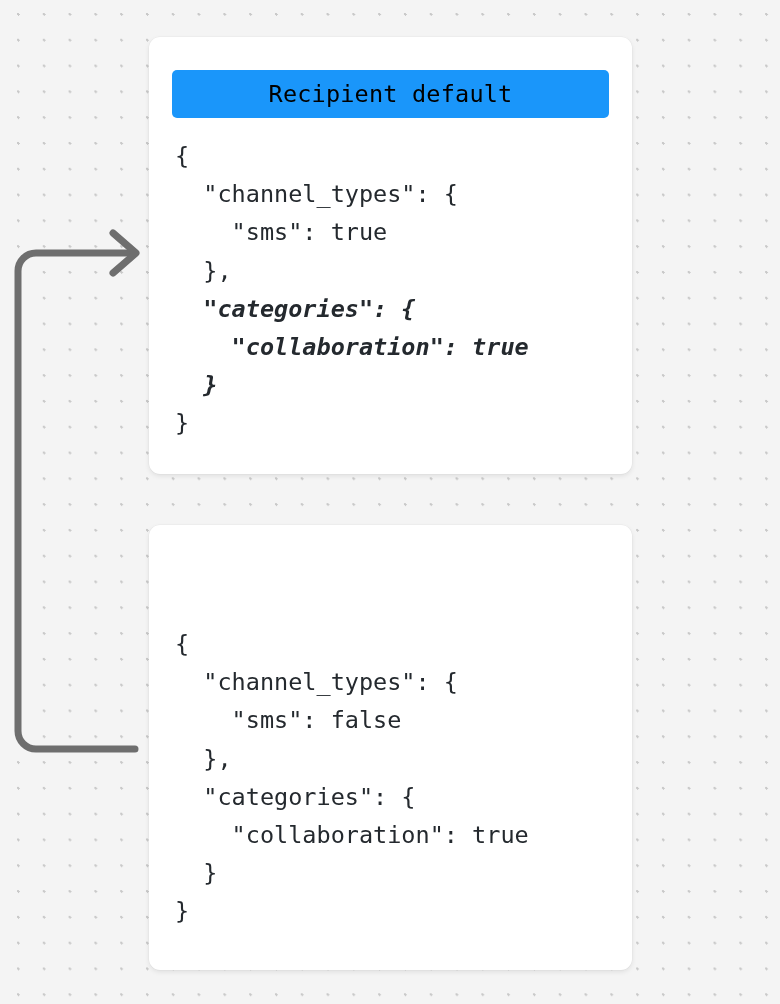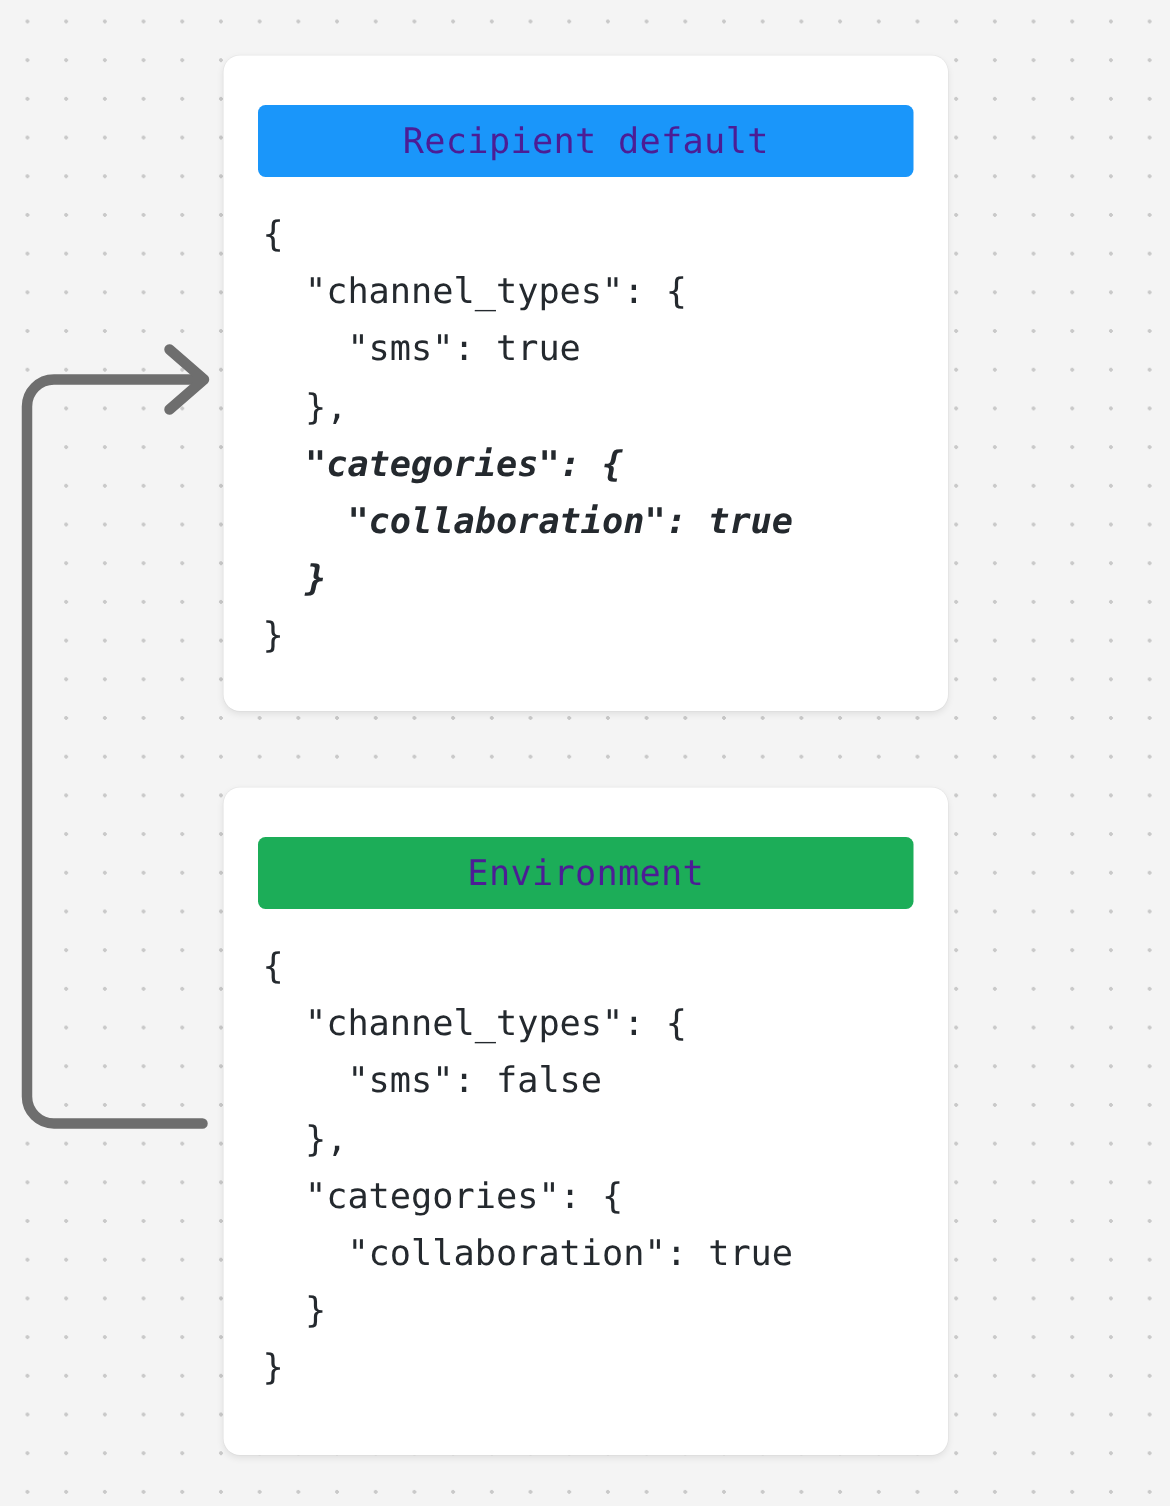--- a/index.html
+++ b/index.html
@@ -50,21 +50,21 @@
   .card-header {
     position: absolute;
     left: 23px;
     top: 33px;
     width: 437px;
     height: 48px;
     border-radius: 5px;
     display: flex;
     align-items: center;
     justify-content: center;
-    color: #4c1d95;
+    color: #000000;
     font-family: "DejaVu Sans Mono", monospace;
     font-size: 23.5px;
     letter-spacing: 0.2px;
     box-sizing: border-box;
   }
 
   .code-block {
     position: absolute;
     left: 26px;
     top: 100px;
@@ -93,19 +93,16 @@
   </svg>
 
   <div class="card" id="card-recipient-default">
     <div class="card-header" style="background-color: rgb(26, 150, 250);">
       <span>Recipient default</span>
     </div>
     <pre class="code-block"><span class="code-line">{</span><span class="code-line">  "channel_types": {</span><span class="code-line">    "sms": true</span><span class="code-line">  },</span><span class="code-line emph">  "categories": {</span><span class="code-line emph">    "collaboration": true</span><span class="code-line emph">  }</span><span class="code-line">}</span></pre>
   </div>
 
   <div class="card" id="card-environment">
-    <div class="card-header" style="background-color: rgb(28, 173, 88);">
-      <span>Environment</span>
-    </div>
     <pre class="code-block"><span class="code-line">{</span><span class="code-line">  "channel_types": {</span><span class="code-line">    "sms": false</span><span class="code-line">  },</span><span class="code-line">  "categories": {</span><span class="code-line">    "collaboration": true</span><span class="code-line">  }</span><span class="code-line">}</span></pre>
   </div>
 
 </div>
 
 </body></html>

